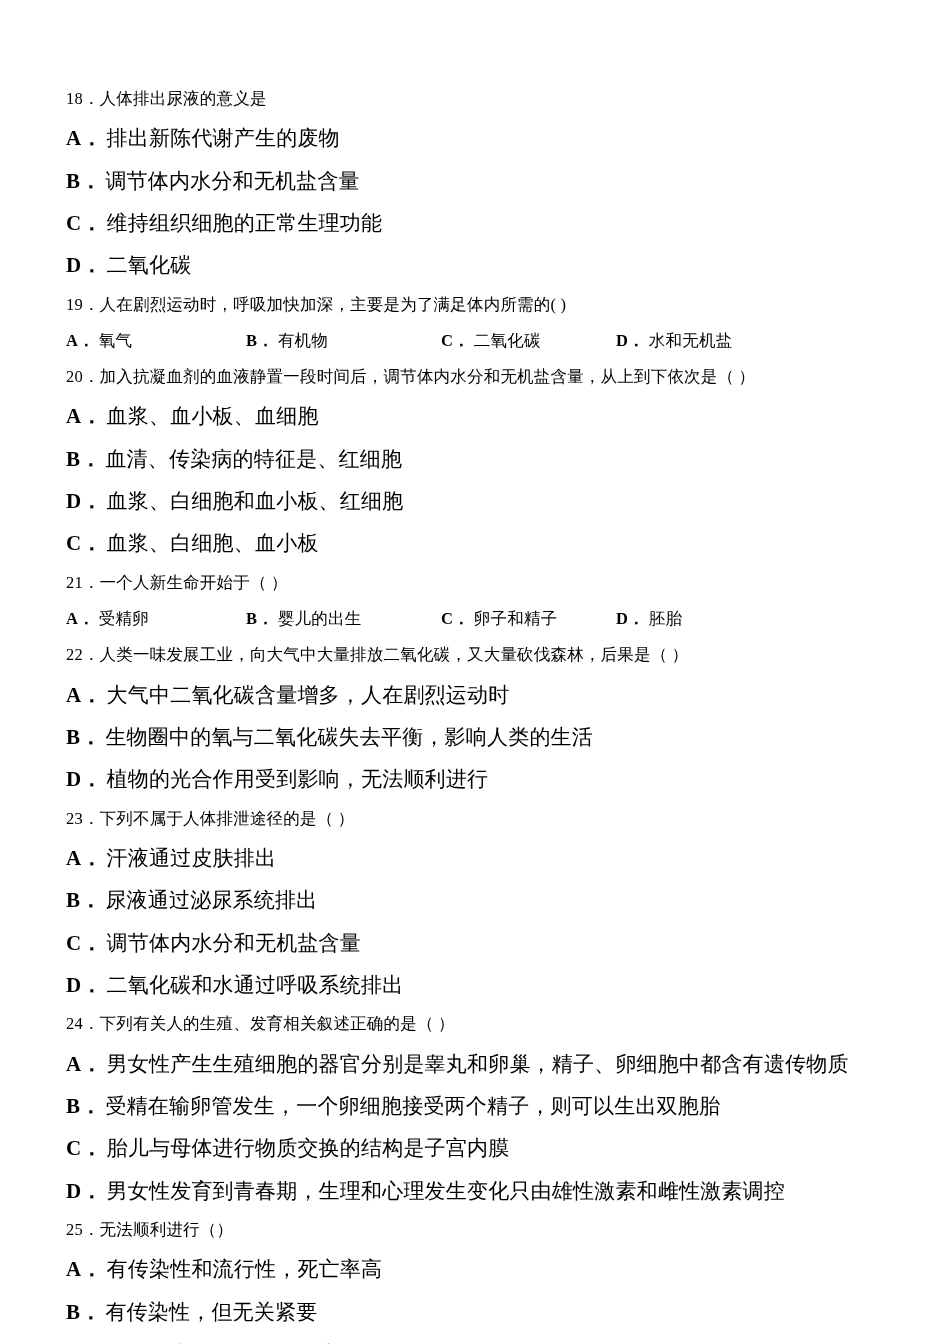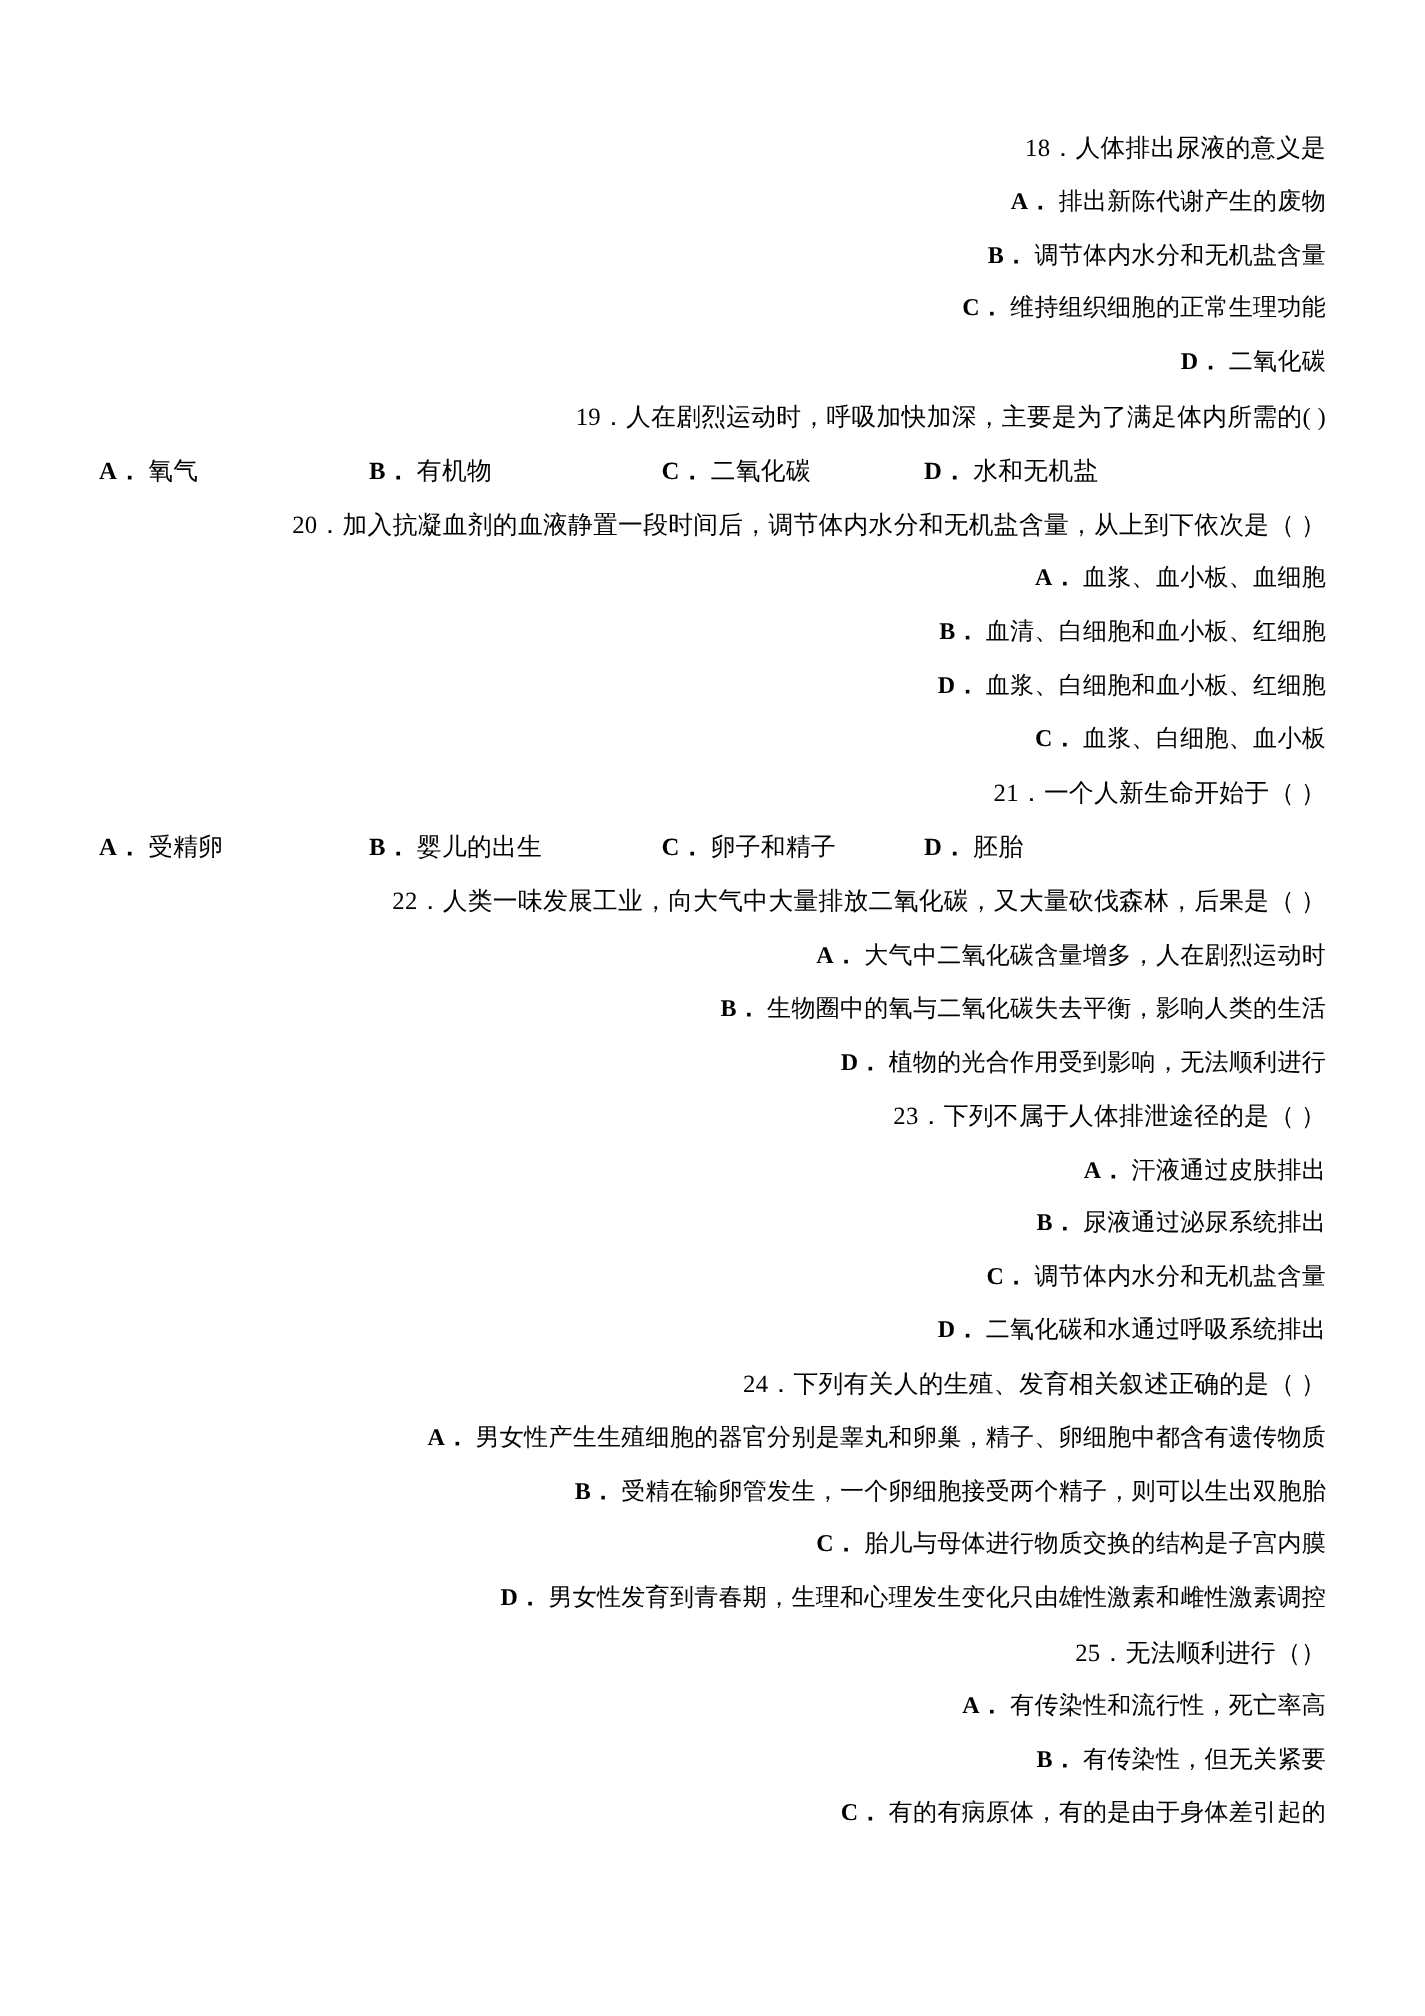--- a/index.html
+++ b/index.html
@@ -12,36 +12,35 @@
     height: 1344px;
     font-family: "Liberation Serif", "DejaVu Serif", serif;
     color: #000000;
   }
   .page {
     position: relative;
     width: 950px;
     height: 1344px;
     box-sizing: border-box;
     padding: 88px 66px 0 66px;
-    text-align: right;
   }
   .question-block {
     margin-bottom: 0;
   }
   .stem {
     font-size: 16.5px;
     line-height: 1.35;
     margin: 0 0 14px 0;
     letter-spacing: 0.2px;
   }
   .stem .num {
     font-family: "Liberation Serif", serif;
   }
   .opt {
-    font-size: 16px;
+    font-size: 21px;
     line-height: 1.35;
     margin: 0 0 14px 0;
     letter-spacing: 0.2px;
   }
   .opt .lab {
     font-weight: bold;
     font-family: "Liberation Serif", serif;
     margin-right: 4px;
   }
   .opt-row {
@@ -95,21 +94,21 @@
       <div class="cell c3">
           <span class="lab">D．</span>
           <span>水和无机盐</span>
         </div>
     </div>
   </div>
 
   <div class="question-block">
     <p class="stem"><span class="num">20．</span><span>加入抗凝血剂的血液静置一段时间后，调节体内水分和无机盐含量，从上到下依次是（    ）</span></p>
     <p class="opt"><span class="lab">A．</span><span>血浆、血小板、血细胞</span></p>
-    <p class="opt"><span class="lab">B．</span><span>血清、白细胞和血小板、红细胞</span></p>
+    <p class="opt"><span class="lab">B．</span><span>血清、传染病的特征是、红细胞</span></p>
     <p class="opt"><span class="lab">D．</span><span>血浆、白细胞和血小板、红细胞</span></p>
     <p class="opt"><span class="lab">C．</span><span>血浆、白细胞、血小板</span></p>
   </div>
 
   <div class="question-block">
     <p class="stem"><span class="num">21．</span><span>一个人新生命开始于（     ）</span></p>
     <div class="opt-row">
       <div class="cell c0">
           <span class="lab">A．</span>
           <span>受精卵</span>

